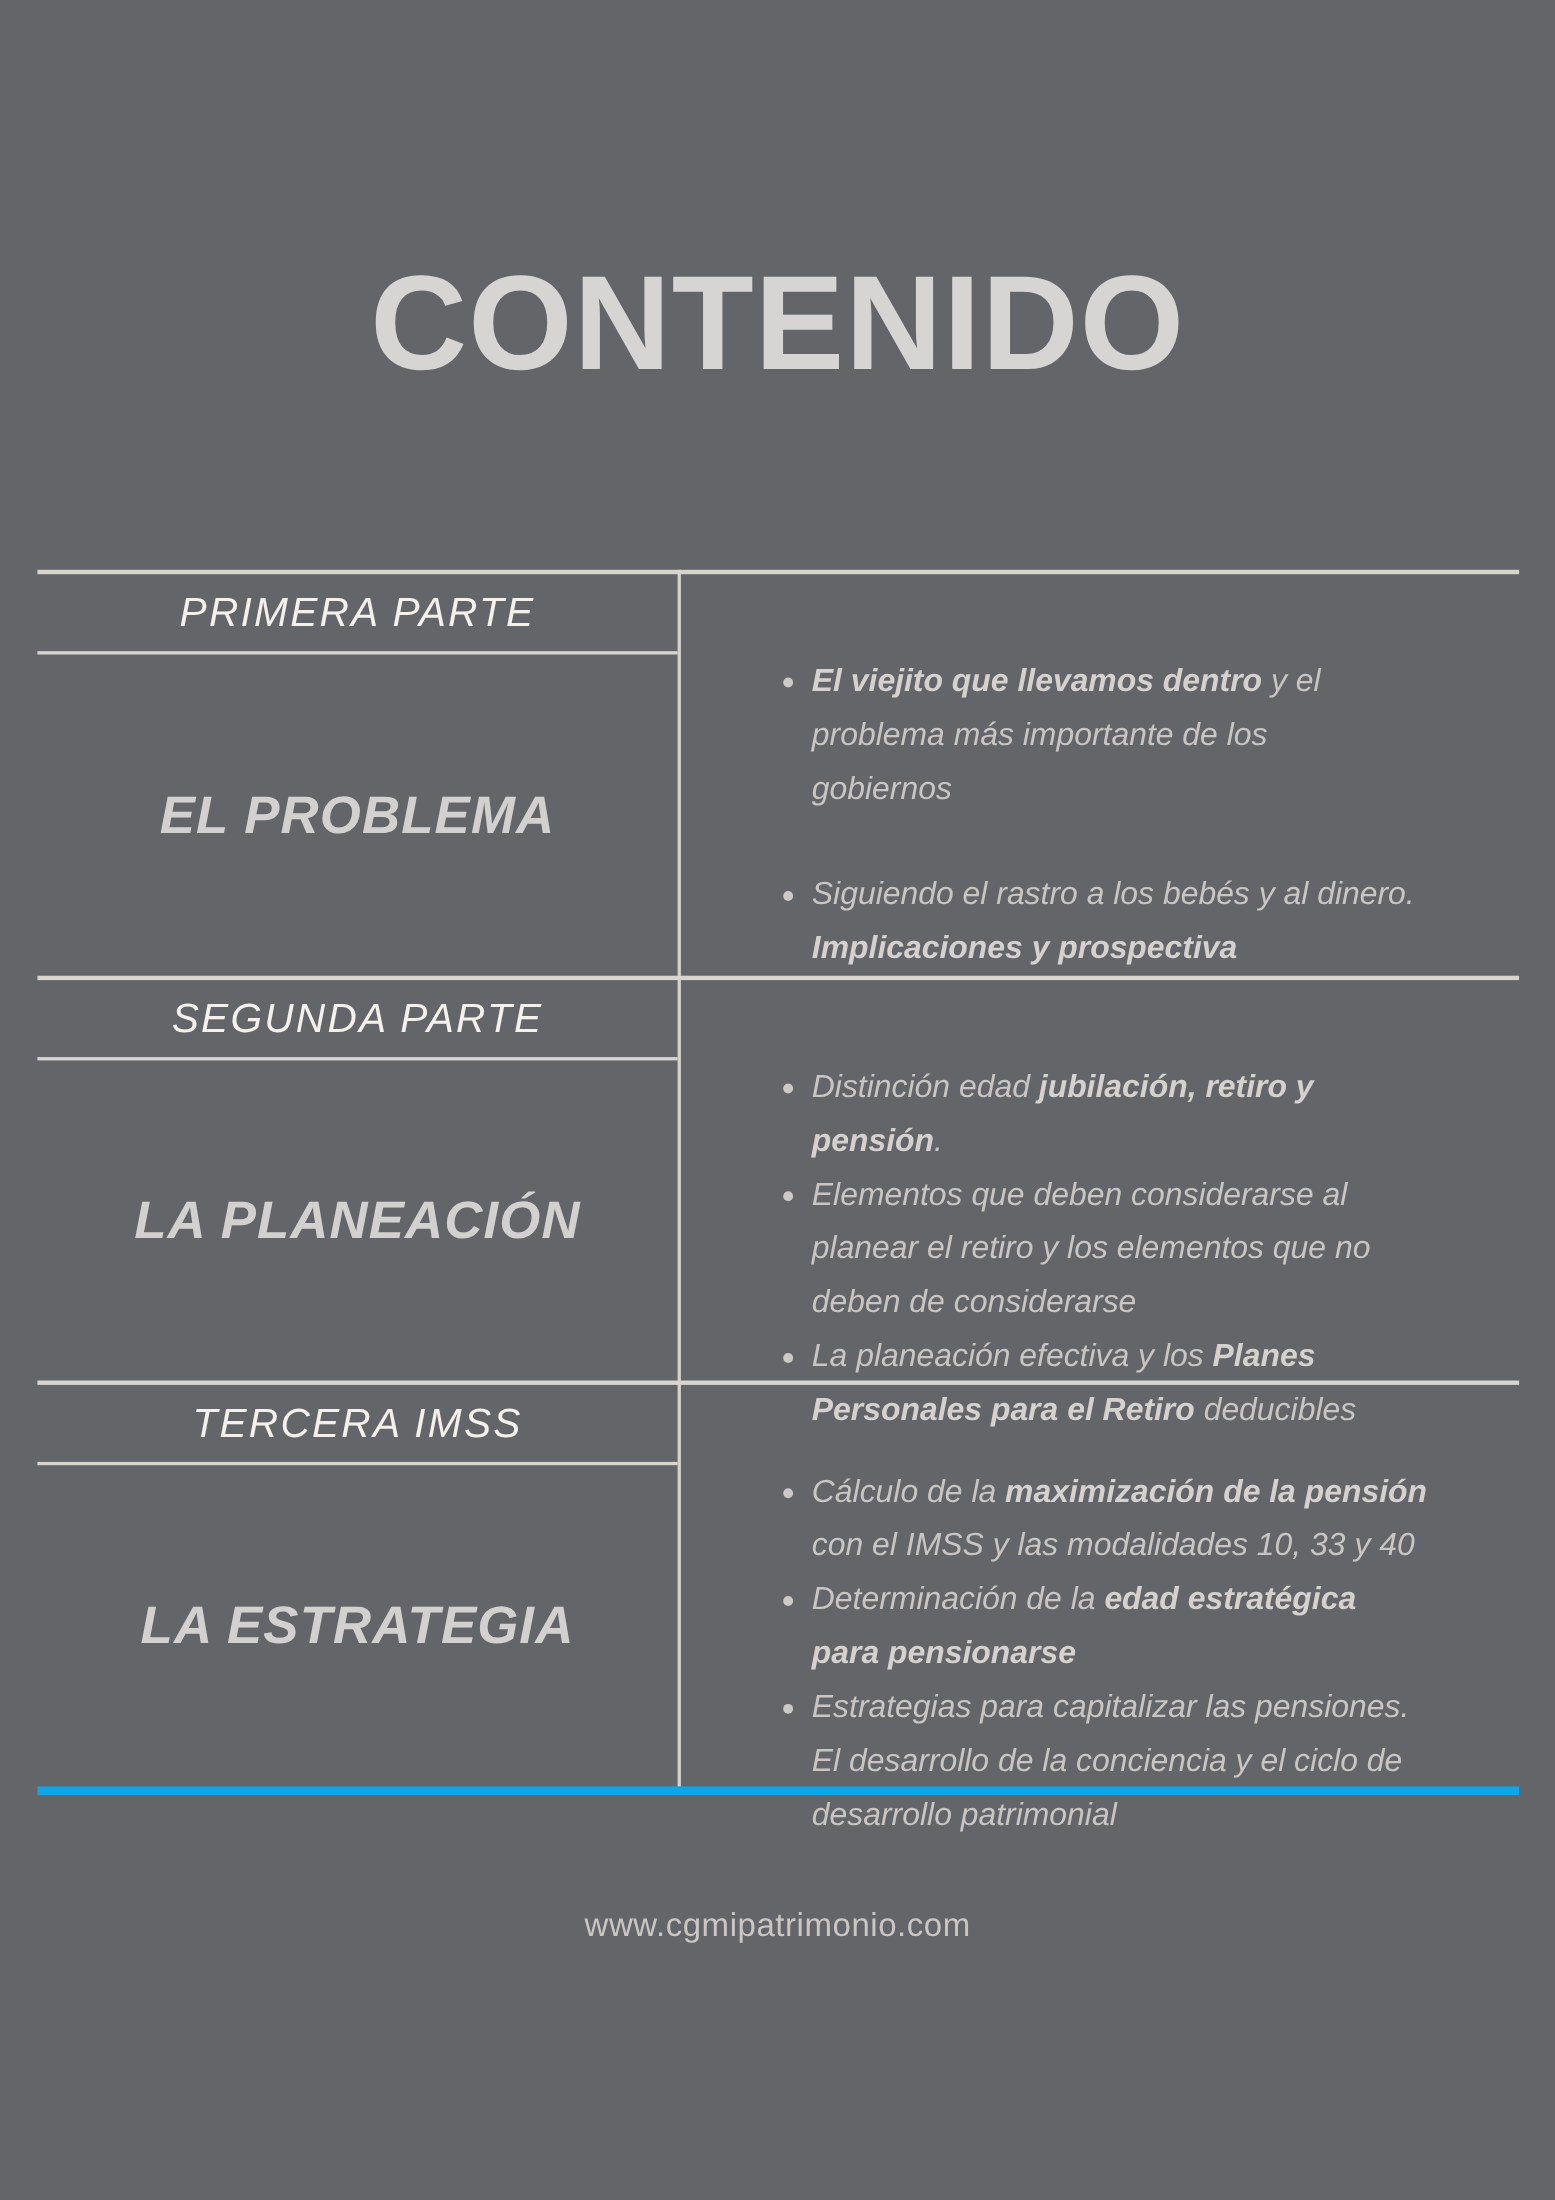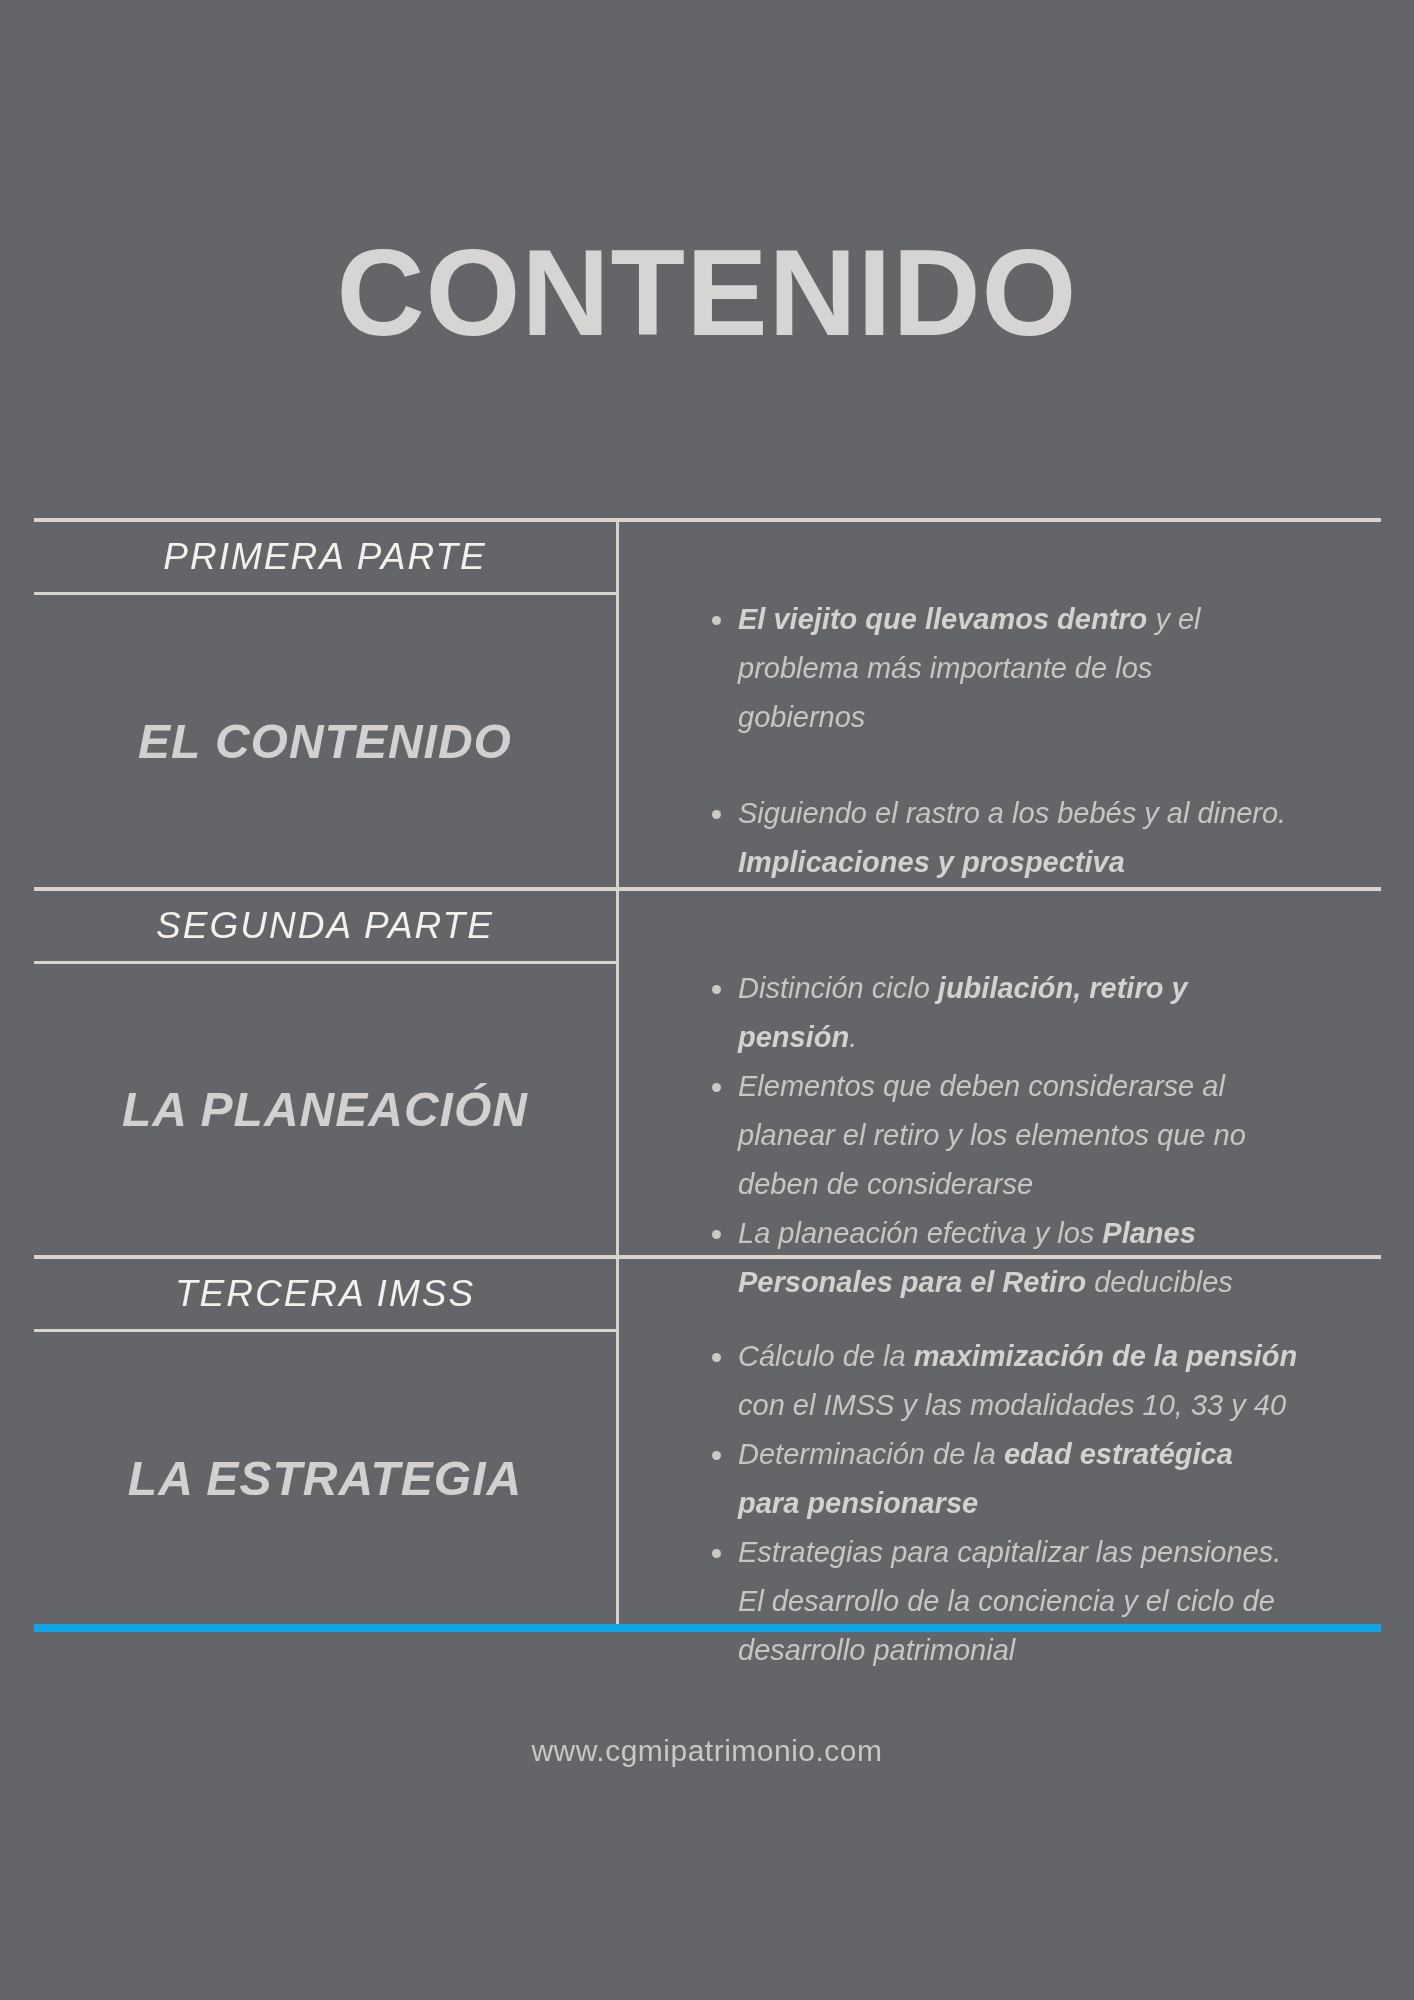--- a/index.html
+++ b/index.html
@@ -109,21 +109,21 @@
 
 <div class="toc">
   <div class="vline"></div>
 
   <section class="sec h369">
     <div class="sec-header">
       <span>PRIMERA PARTE</span>
     </div>
     <div class="sec-body">
       <div class="cell-left">
-        <span>EL CONTENIDO</span>
+        <span>EL PROBLEMA</span>
       </div>
       <div class="cell-right">
           <div class="bullet">
             <span class="dot"></span>
             <div class="line"><b>El viejito que llevamos dentro</b><span> y el</span></div>
             <div class="line"><span>problema más importante de los</span></div>
             <div class="line"><span>gobiernos</span></div>
           </div>
           <div class="bullet">
             <span class="dot"></span>
@@ -138,21 +138,21 @@
     <div class="sec-header">
       <span>SEGUNDA PARTE</span>
     </div>
     <div class="sec-body">
       <div class="cell-left">
         <span>LA PLANEACIÓN</span>
       </div>
       <div class="cell-right">
           <div class="bullet">
             <span class="dot"></span>
-            <div class="line"><span>Distinción ciclo </span><b>jubilación, retiro y</b></div>
+            <div class="line"><span>Distinción edad </span><b>jubilación, retiro y</b></div>
             <div class="line"><b>pensión</b><span>.</span></div>
           </div>
           <div class="bullet">
             <span class="dot"></span>
             <div class="line"><span>Elementos que deben considerarse al</span></div>
             <div class="line"><span>planear el retiro y los elementos que no</span></div>
             <div class="line"><span>deben de considerarse</span></div>
           </div>
           <div class="bullet">
             <span class="dot"></span>

